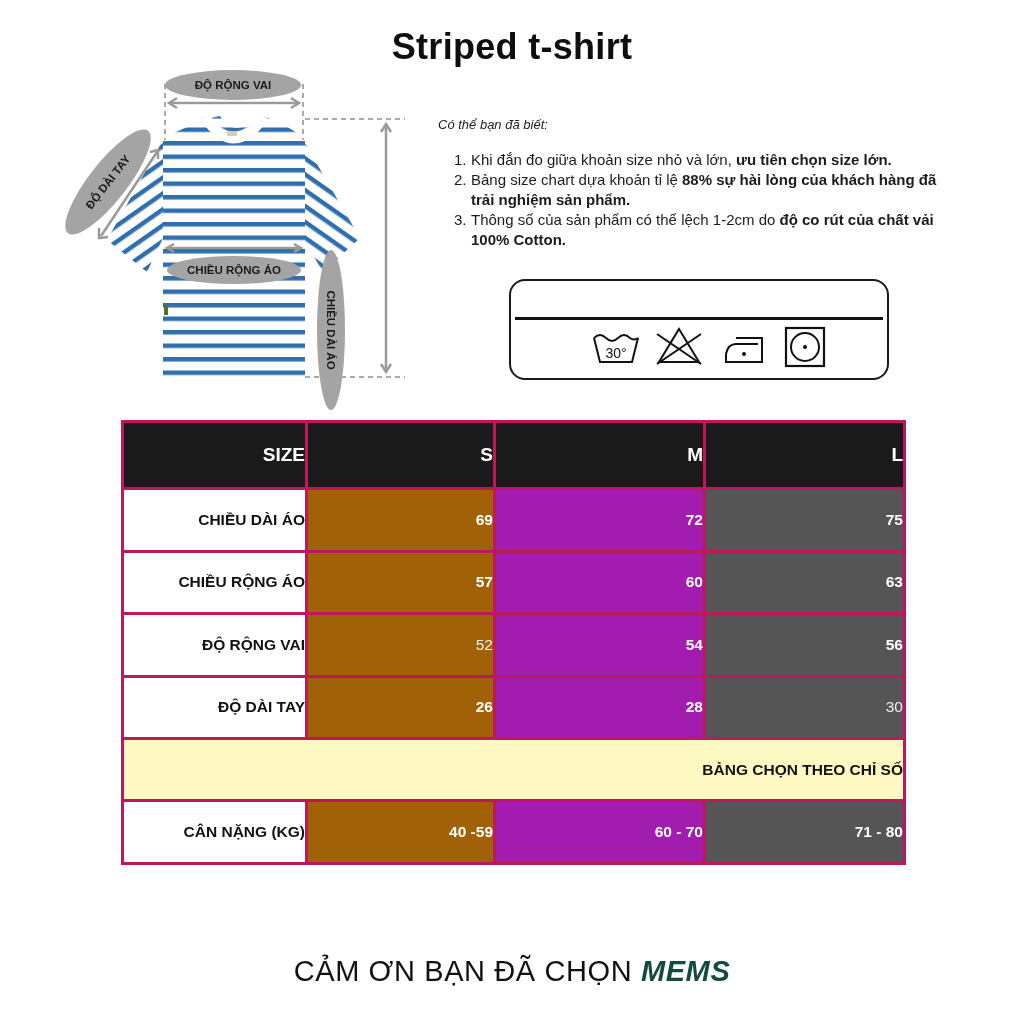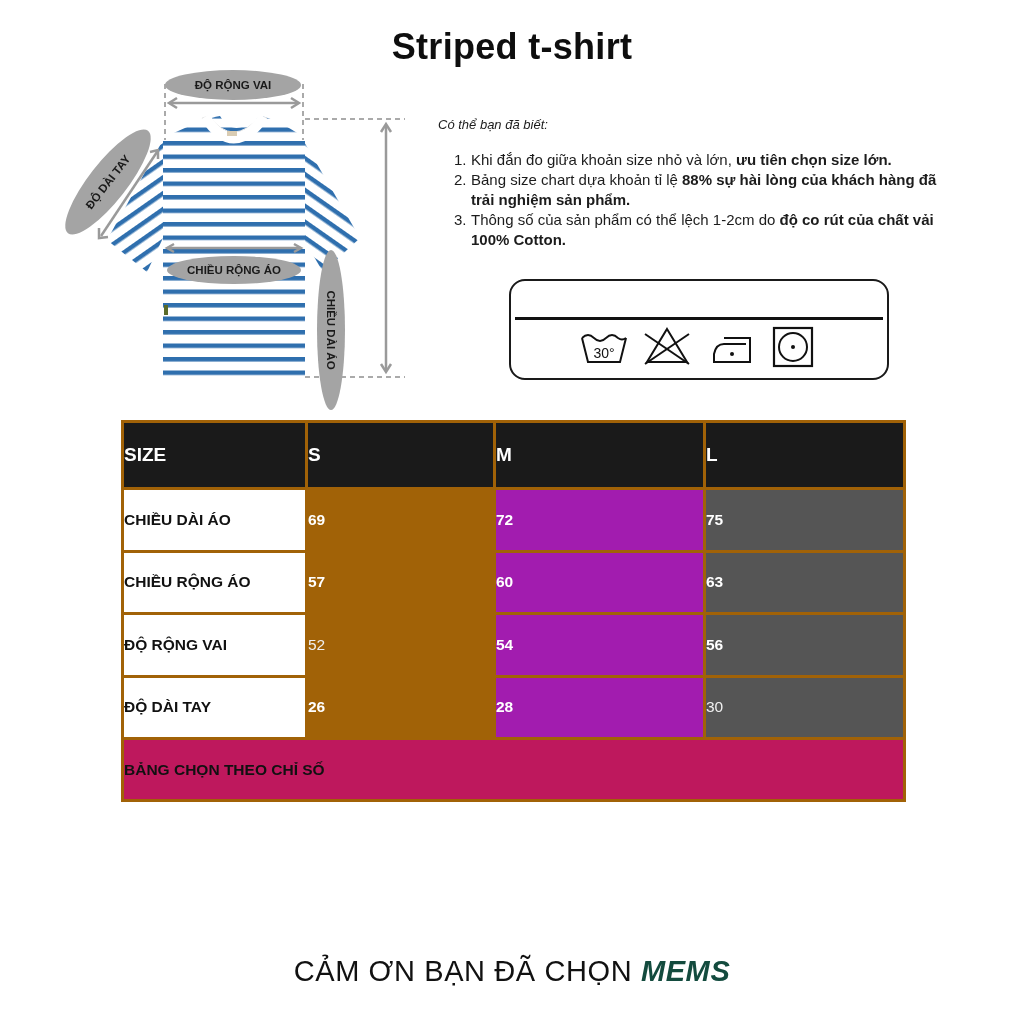--- a/index.html
+++ b/index.html
@@ -42,42 +42,42 @@
     
     .care {
       position: absolute; left: 509px; top: 279px; width: 380px; height: 101px;
       border: 2px solid #1a1a1a; border-radius: 16px; background: #fff;
     }
     .care-title {
       position: absolute; top: 9px; left: 0; width: 100%; text-align: center;
       font-size: 16.5px; letter-spacing: 0.4px; color: #1c1c1c;
     }
     .care-rule { position: absolute; left: 4px; right: 4px; top: 36px; height: 3px; background: #111; }
-    .care-icons { position: absolute; left: 0; top: 45px; width: 100%; height: 48px; }
+    .care-icons { position: absolute; left: 12px; top: 45px; width: 100%; height: 48px; }
     .care-icon { position: absolute; top: 0; }
 
     
     .size-table {
       position: absolute; left: 121px; top: 420px; width: 782px;
       border-collapse: collapse; table-layout: fixed;
     }
     .size-table td, .size-table th {
-      border: 3px solid #a16207; text-align: left; vertical-align: middle;
+      border: 3px solid #be185d; text-align: right; vertical-align: middle;
       font-size: 15.5px; padding: 0;
     }
     .size-table th {
       background: #1a1a1a; color: #fff; font-size: 19px; font-weight: 700; height: 67px;
     }
     .size-table td { height: 62.5px; }
     .row-label { background: #ffffff; color: #111; font-weight: 700; font-size: 14.5px; }
     .c-s { background: #a16207; color: #fff; font-weight: 700; font-size: 17px; }
     .c-m { background: #a21caf; color: #fff; font-weight: 700; font-size: 17px; }
     .c-l { background: #555555; color: #fff; font-weight: 700; font-size: 17px; }
     .light { font-weight: 400 !important; color: #f0f0f0 !important; }
-    .section-row td { background: #be185d; font-weight: 700; color: #111; font-size: 15.5px; height: 62px; }
+    .section-row td { background: #fef9c3; font-weight: 700; color: #111; font-size: 15.5px; height: 62px; }
 
     
     .footer {
       position: absolute; top: 955px; left: 0; width: 1024px; text-align: center;
       font-size: 29px; color: #111; letter-spacing: 0.6px;
     }
     .footer .brand { font-weight: 700; color: #134b3e; font-style: italic; }
   </style>
 </head>
 <body>
@@ -224,19 +224,25 @@
     </tr>
     <tr>
       <td class="row-label">ĐỘ DÀI TAY</td>
       <td class="c-s">26</td>
       <td class="c-m">28</td>
       <td class="c-l light">30</td>
     </tr>
     <tr class="section-row">
       <td colspan="4">BẢNG CHỌN THEO CHỈ SỐ</td>
     </tr>
+    <tr>
+      <td class="row-label">CÂN NẶNG (KG)</td>
+      <td class="c-s">40 -59</td>
+      <td class="c-m">60 - 70</td>
+      <td class="c-l">71 - 80</td>
+    </tr>
   </tbody>
 </table>
 
 <div class="footer">
   <span>CẢM ƠN BẠN ĐÃ CHỌN</span>
   <span class="brand">MEMS</span>
 </div>
 
 </body></html>

